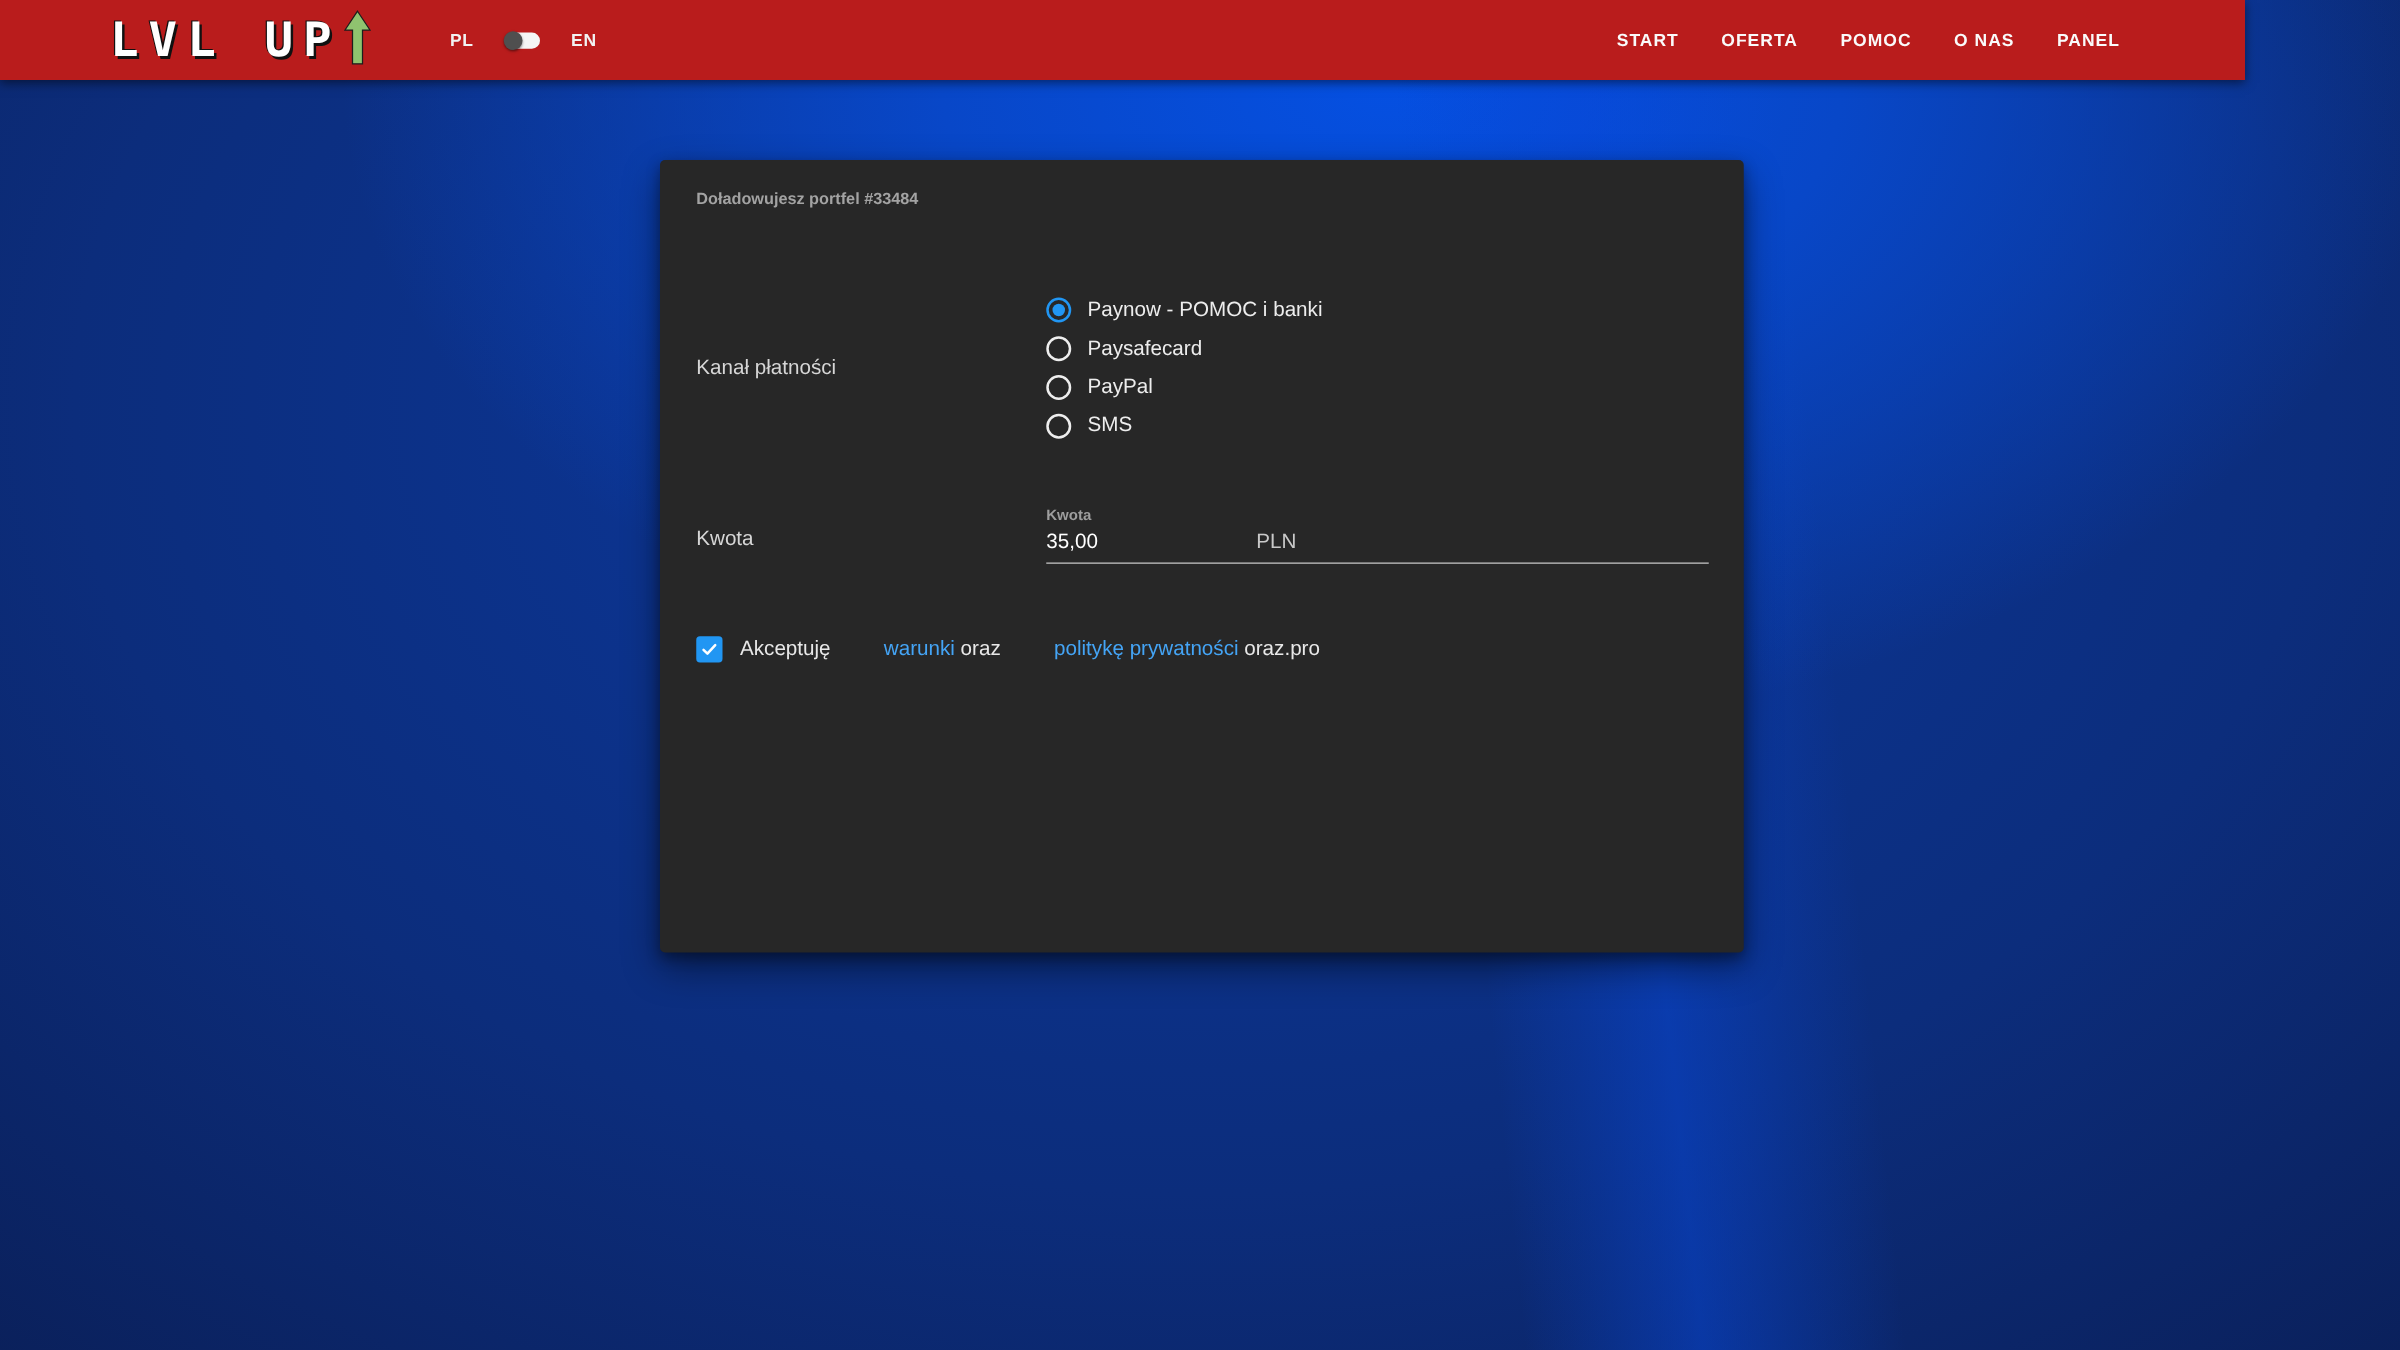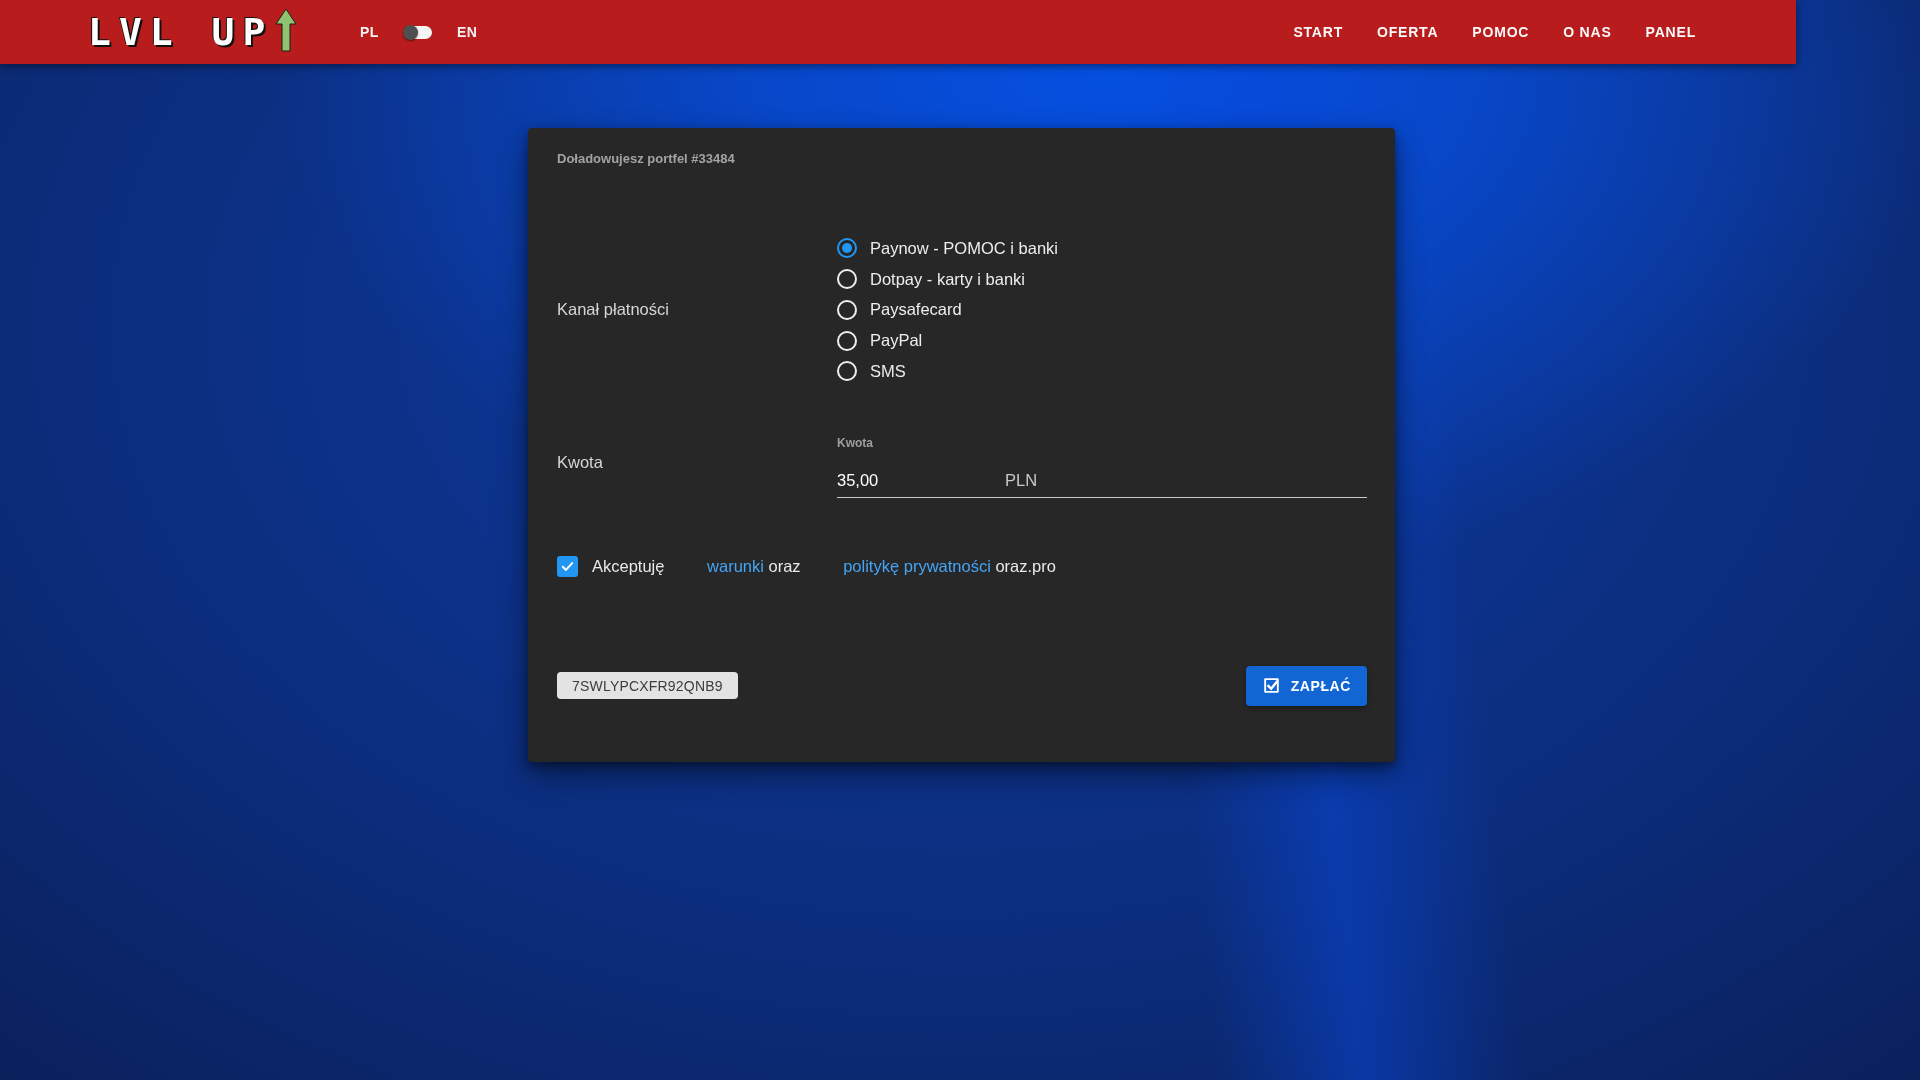--- a/index.html
+++ b/index.html
@@ -87,21 +87,21 @@
   }
   .radio-dot { width:10px; height:10px; border-radius:50%; background:transparent; }
   .radio-row.checked .radio-outer { border-color:#2196f3; }
   .radio-row.checked .radio-dot { background:#2196f3; }
   .radio-label { font-size:16.5px; color:#ededed; }
 
   .amount-row { margin-top:49px; }
   .amount-row .label-col { padding-top:17px; }
   .amount-field { position:relative; border-bottom:1px solid rgba(255,255,255,0.75); padding-bottom:6px; }
   .amount-mini-label { font-size:12px; line-height:14px; font-weight:bold; color:#9e9e9e; }
-  .amount-line { display:flex; align-items:baseline; margin-top:19px; }
+  .amount-line { display:flex; align-items:baseline; margin-top:3px; }
   .amount-value { font-size:16.5px; line-height:22px; color:#ffffff; min-width:168px; outline:none; caret-color:#fff; }
   .amount-currency { font-size:16.5px; color:#c9c9c9; }
 
   .terms-row { margin-top:58px; display:flex; align-items:center; gap:14px; }
   .checkbox {
     width:21px; height:21px; border-radius:3px; flex:0 0 21px;
     border:2px solid rgba(255,255,255,0.9);
     display:flex; align-items:center; justify-content:center; cursor:pointer;
     background:transparent;
   }
@@ -164,26 +164,20 @@
 
   <div class="form-row channels-row">
     <div class="label-col">Kanał płatności</div>
     <div class="field-col">
 
       <div class="radio-row checked">
         <span class="radio-outer">
             <span class="radio-dot"></span>
           </span>
         <span class="radio-label">Paynow - POMOC i banki</span>
-      </div>
-      <div class="radio-row">
-        <span class="radio-outer">
-            <span class="radio-dot"></span>
-          </span>
-        <span class="radio-label">Dotpay - karty i banki</span>
       </div>
       <div class="radio-row">
         <span class="radio-outer">
             <span class="radio-dot"></span>
           </span>
         <span class="radio-label">Paysafecard</span>
       </div>
       <div class="radio-row">
         <span class="radio-outer">
             <span class="radio-dot"></span>
@@ -215,24 +209,14 @@
 
   <div class="terms-row">
     <span class="checkbox checked">
       <svg width="15" height="15" viewBox="0 0 24 24">
         <path d="M4.5 12.5 L9.5 17.5 L19.5 6.5" fill="none" stroke="#ffffff" stroke-width="3.2" stroke-linecap="round" stroke-linejoin="round"></path>
       </svg>
     </span>
     <span class="terms-text"><span>Akceptuję </span><span class="terms-link">warunki</span><span> oraz </span><span class="terms-link">politykę prywatności</span><span> oraz.pro</span></span>
   </div>
 
-  <div class="actions-row">
-    <div class="tx-chip">7SWLYPCXFR92QNB9</div>
-    <button class="pay-button">
-      <svg width="19" height="19" viewBox="0 0 24 24">
-        <path d="M4 4 H20 V20 H4 Z" fill="none" stroke="#ffffff" stroke-width="2.4" stroke-linejoin="round"></path>
-        <path d="M8 12.5 L11.5 16 L19 7" fill="none" stroke="#ffffff" stroke-width="3" stroke-linecap="square"></path>
-      </svg>
-      <span>ZAPŁAĆ</span>
-    </button>
-  </div>
 
 </div>
 
 </body></html>

